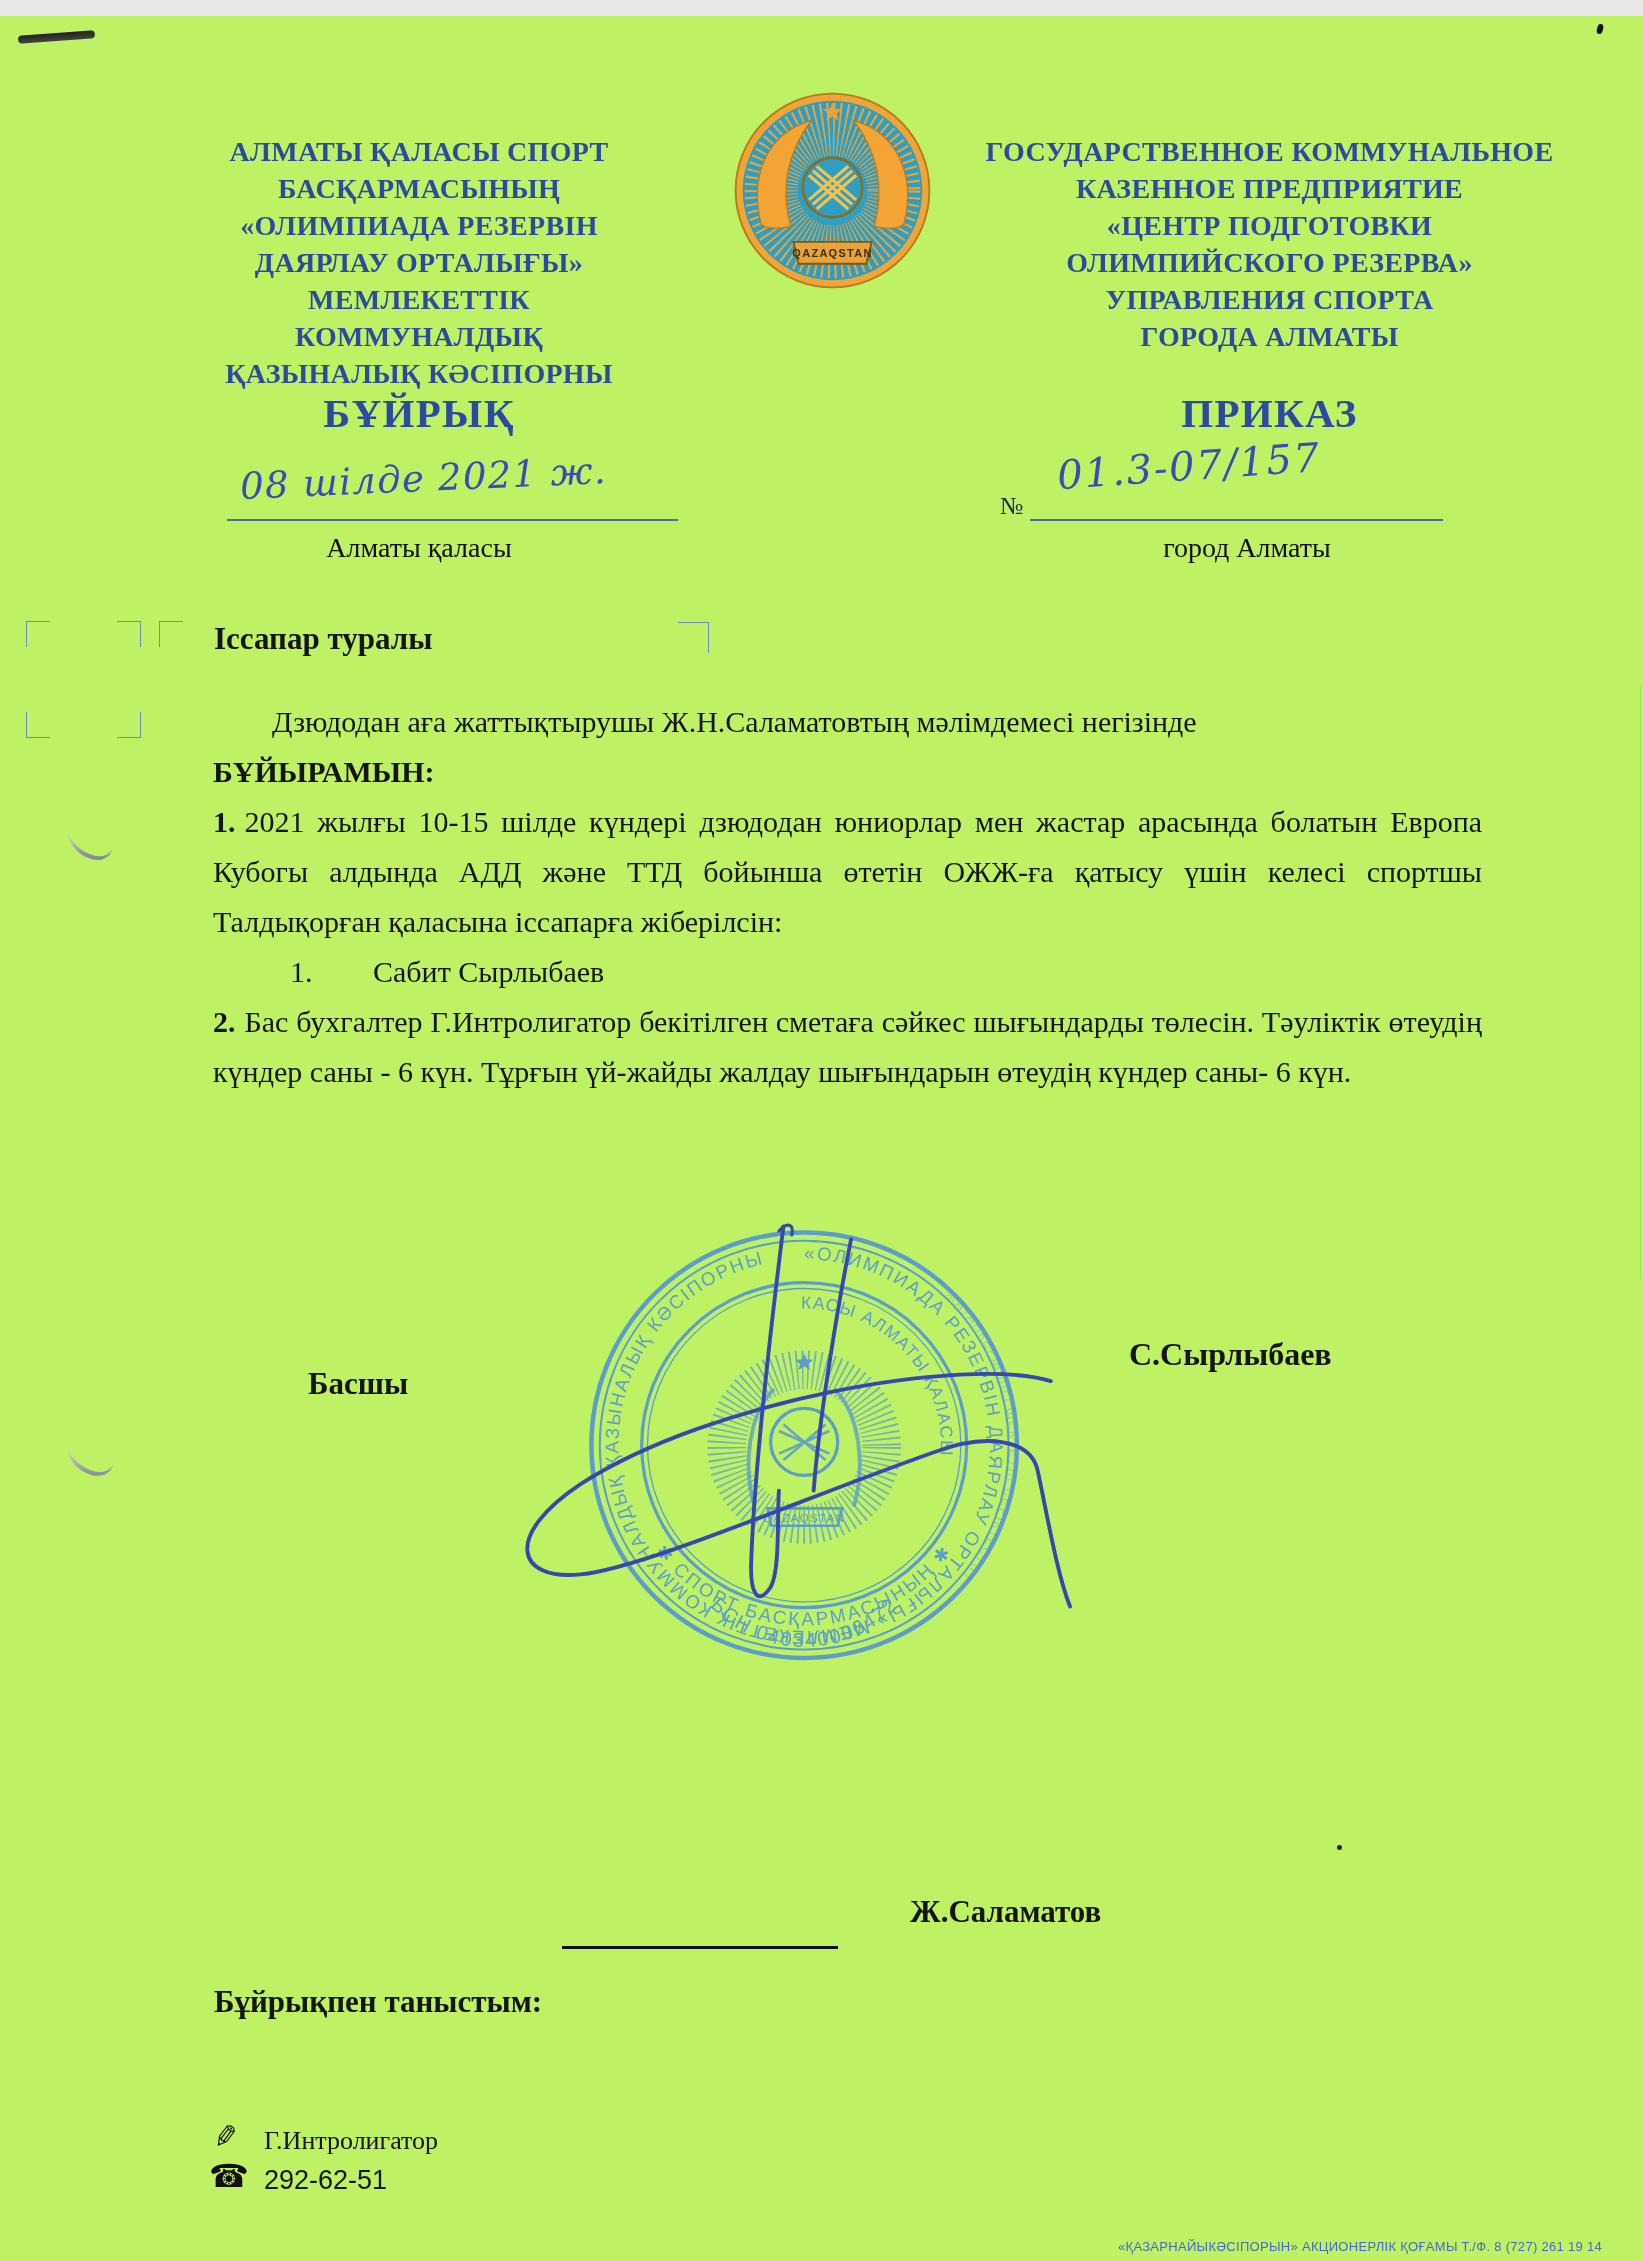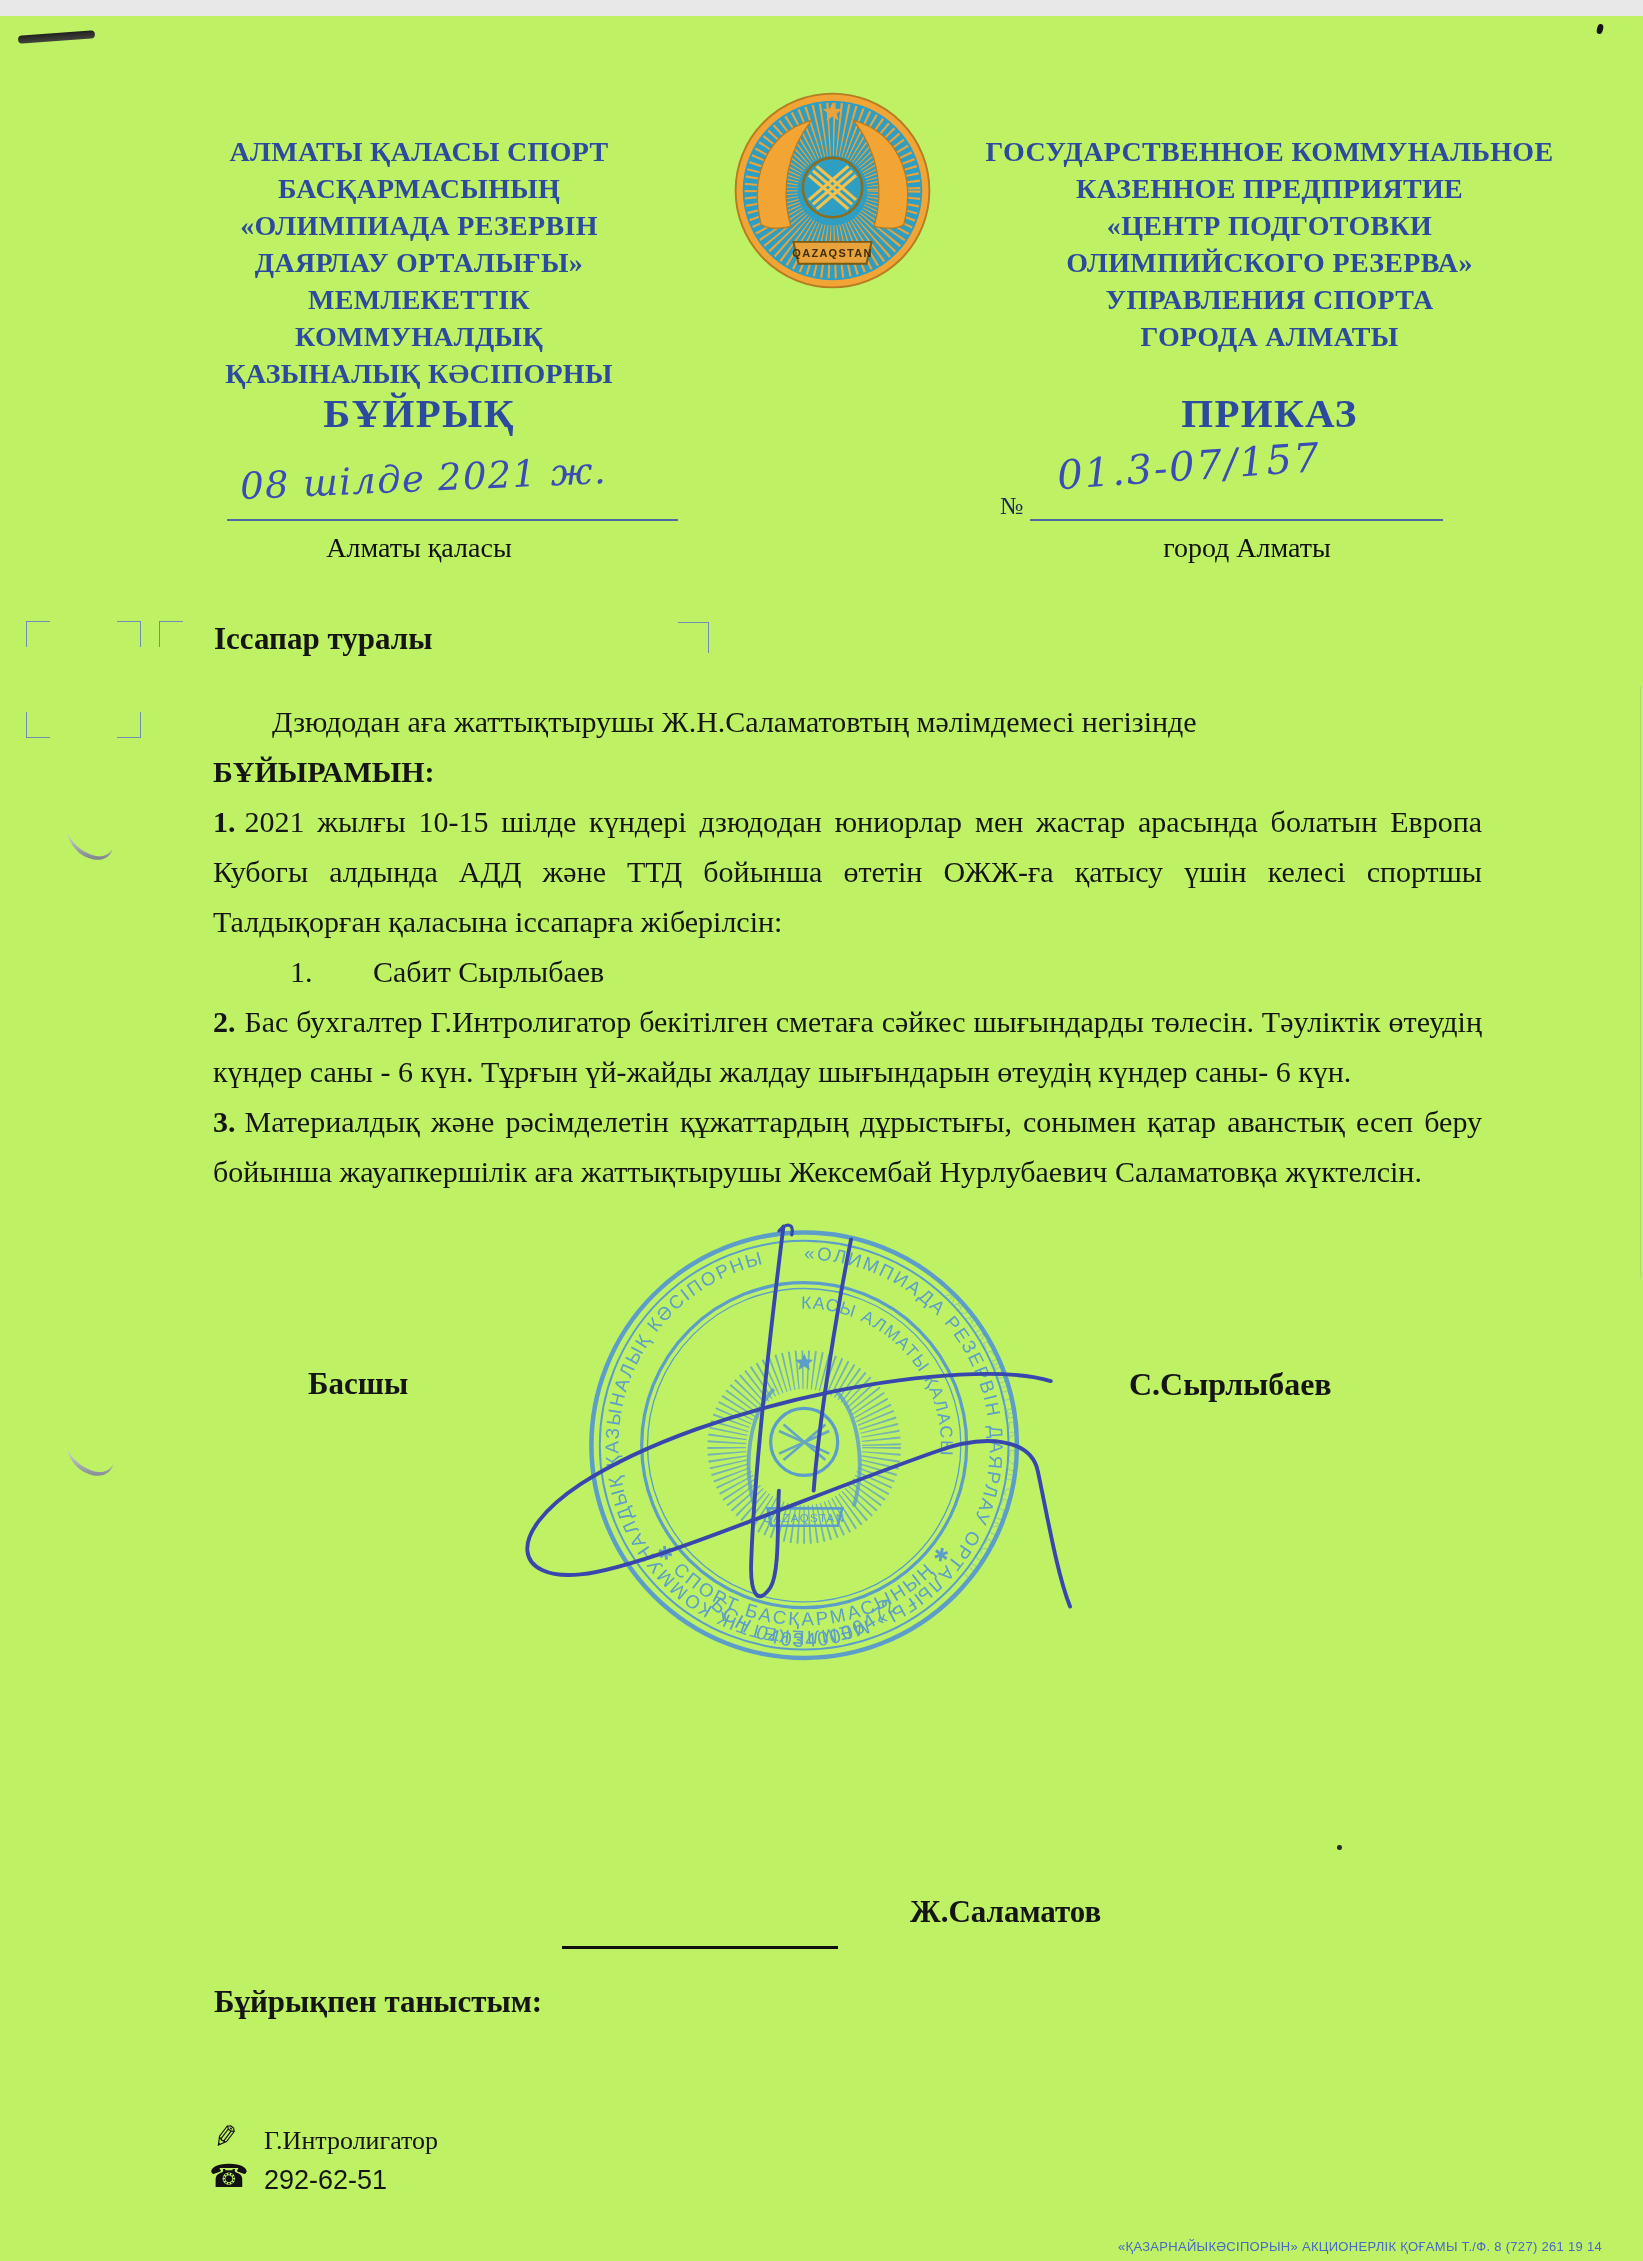--- a/index.html
+++ b/index.html
@@ -48,21 +48,21 @@
   .body-text{position:absolute;left:213px;top:681px;width:1269px;
     font-size:30px;line-height:50px;text-align:justify;}
   .body-text p{margin:0;}
   .indent{text-indent:59px;}
   .bold{font-weight:bold;}
   .item-num{font-weight:bold;margin-right:9px;}
   .athlete{padding-left:77px;text-align:left;}
   .athlete .a-num{display:inline-block;min-width:83px;font-weight:normal;}
   
   .sign-label{position:absolute;left:308px;top:1350px;font-size:31px;font-weight:bold;}
-  .sign-name{position:absolute;left:1129px;top:1350px;font-size:32px;font-weight:bold;}
+  .sign-name{position:absolute;left:1129px;top:1320px;font-size:32px;font-weight:bold;}
   .stamp{position:absolute;left:574px;top:1199px;}
   .signature{position:absolute;left:361px;top:1188px;}
   
   .ack-label{position:absolute;left:214px;top:1968px;font-size:31px;font-weight:bold;}
   .ack-line{position:absolute;left:562px;top:1930px;width:276px;height:3.2px;background:#101010;}
   .ack-name{position:absolute;left:910px;top:1878px;font-size:31px;font-weight:bold;}
   
   .pen-ic{position:absolute;left:213px;top:2103px;font-size:30px;color:#111;transform:scaleX(-1) rotate(8deg);}
   .exec-name{position:absolute;left:264px;top:2110px;font-size:26px;}
   .phone-ic{position:absolute;left:209px;top:2141px;font-size:32px;color:#111;}
@@ -163,21 +163,20 @@
   <div class="place p-ru">город Алматы</div>
 
   <div class="subject">Іссапар туралы</div>
 
   <div class="body-text">
     <p class="indent">Дзюдодан аға жаттықтырушы Ж.Н.Саламатовтың мәлімдемесі негізінде</p>
     <p class="bold">БҰЙЫРАМЫН:</p>
     <p><span class="item-num">1.</span><span>2021 жылғы 10-15 шілде күндері дзюдодан юниорлар мен жастар арасында болатын Европа Кубогы алдында АДД және ТТД бойынша өтетін ОЖЖ-ға қатысу үшін келесі спортшы Талдықорған қаласына іссапарға жіберілсін:</span></p>
     <p class="athlete"><span class="a-num">1.</span><span>Сабит Сырлыбаев</span></p>
     <p><span class="item-num">2.</span><span>Бас бухгалтер Г.Интролигатор бекітілген сметаға сәйкес шығындарды төлесін. Тәуліктік өтеудің күндер саны - 6 күн. Тұрғын үй-жайды жалдау шығындарын өтеудің күндер саны- 6 күн.</span></p>
-    <p><span class="item-num">3.</span><span>Материалдық және рәсімделетін құжаттардың дұрыстығы, сонымен қатар аванстық есеп беру бойынша жауапкершілік аға жаттықтырушы Жексембай Нурлубаевич Саламатовқа жүктелсін.</span></p>
   </div>
 
   <div class="sign-label">Басшы</div>
   <div class="sign-name">С.Сырлыбаев</div>
 
   <svg class="stamp" width="461" height="461" viewBox="0 0 715 715" opacity="0.88">
     <defs>
       <path id="ringPath" d="M 357 69 A 288 288 0 1 1 356.9 69"></path>
       <path id="ringBottom" d="M 78 420 A 288 288 0 0 0 636 420"></path>
       <path id="innerPath" d="M 357 145 A 212 212 0 1 1 356.9 145"></path>

